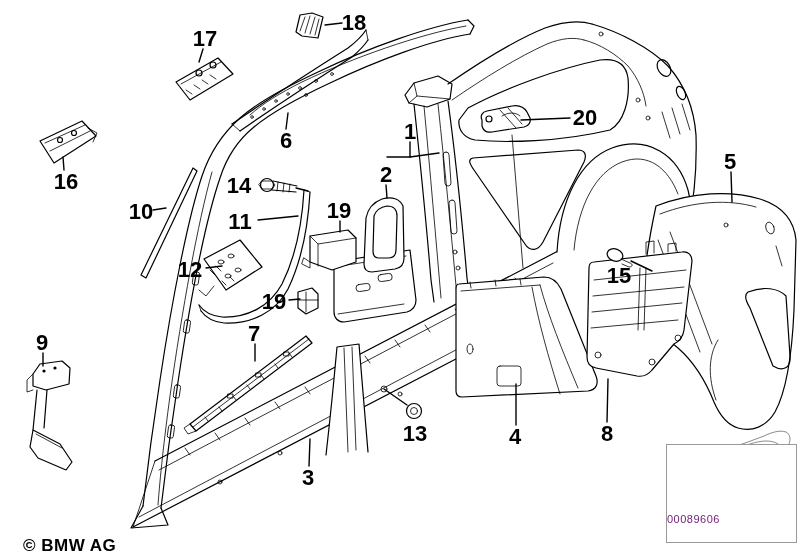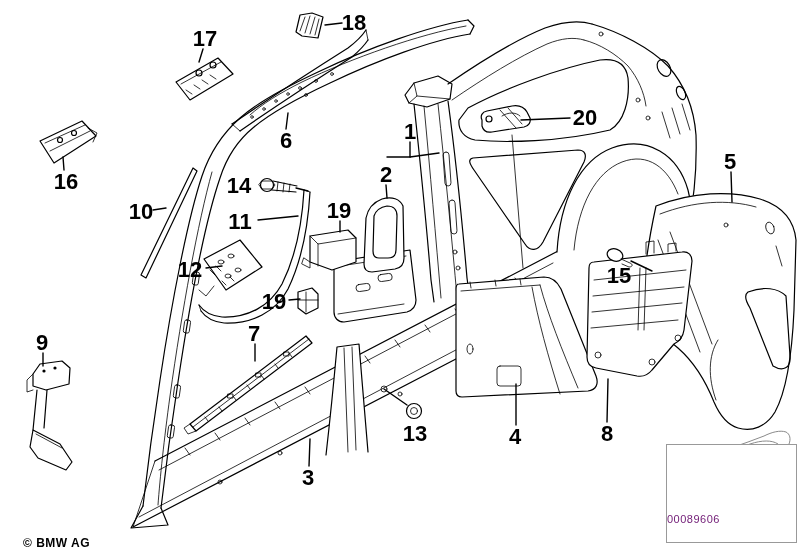--- a/index.html
+++ b/index.html
@@ -11,21 +11,21 @@
   .ln{stroke:#000;fill:none;stroke-width:1.2;stroke-linecap:round;stroke-linejoin:round;}
   .fw{fill:#fff;}
   .thin{stroke-width:0.8;}
   .callout{
     font-family:"Liberation Sans", sans-serif;font-weight:bold;font-size:22px;
     fill:#000;text-anchor:middle;dominant-baseline:central;
   }
   .leader{stroke:#000;stroke-width:1.4;fill:none;stroke-linecap:round;}
   .car{stroke:#8a8a8a;fill:none;stroke-width:1;stroke-linecap:round;stroke-linejoin:round;}
   #copyright{
-    position:absolute;left:23px;top:536px;font-size:12px;font-weight:bold;
+    position:absolute;left:23px;top:536px;font-size:17px;font-weight:bold;
     color:#000;letter-spacing:0.5px;
   }
   #imgnum{
     position:absolute;left:667px;top:513px;font-size:11px;color:#701a75;
     letter-spacing:0.5px;
   }
   #carbox{position:absolute;left:666px;top:444px;width:129px;height:97px;border:1px solid #999;background:#fff;}
 </style>
 </head>
 <body>

